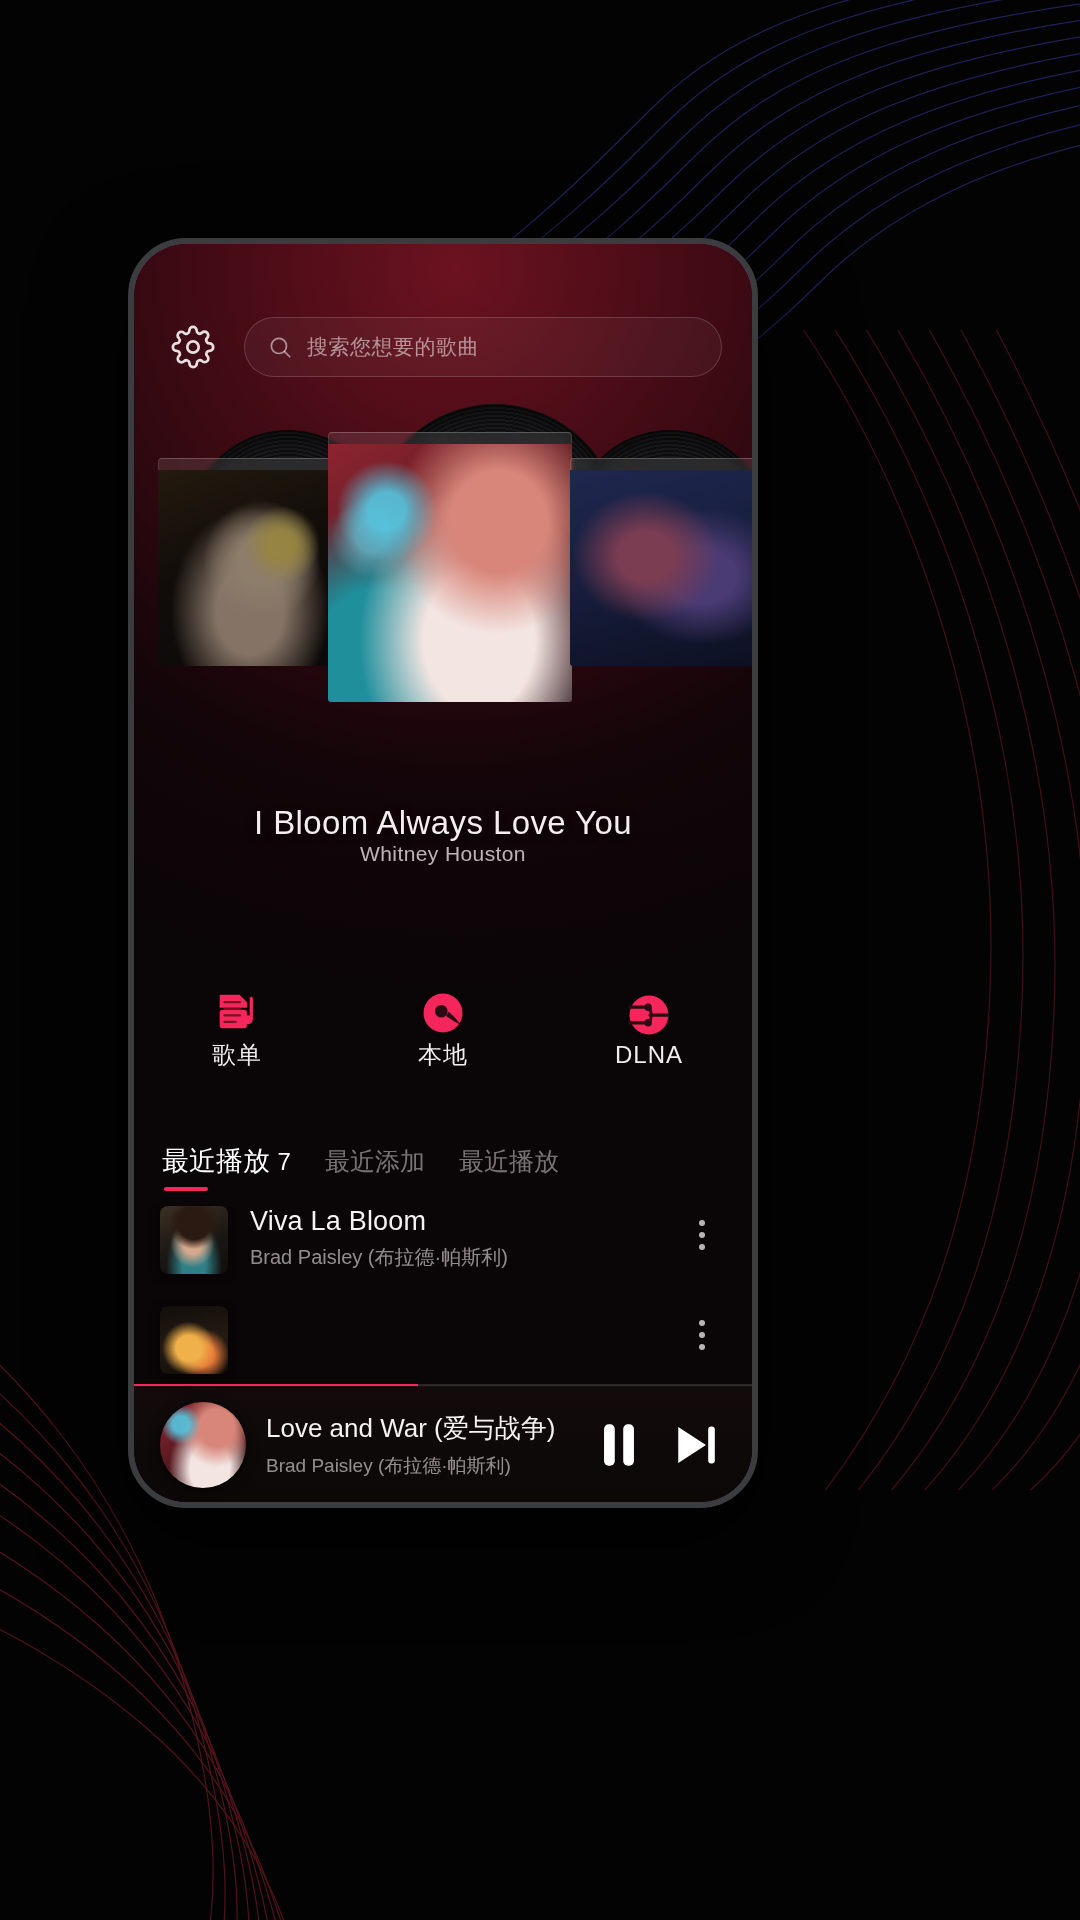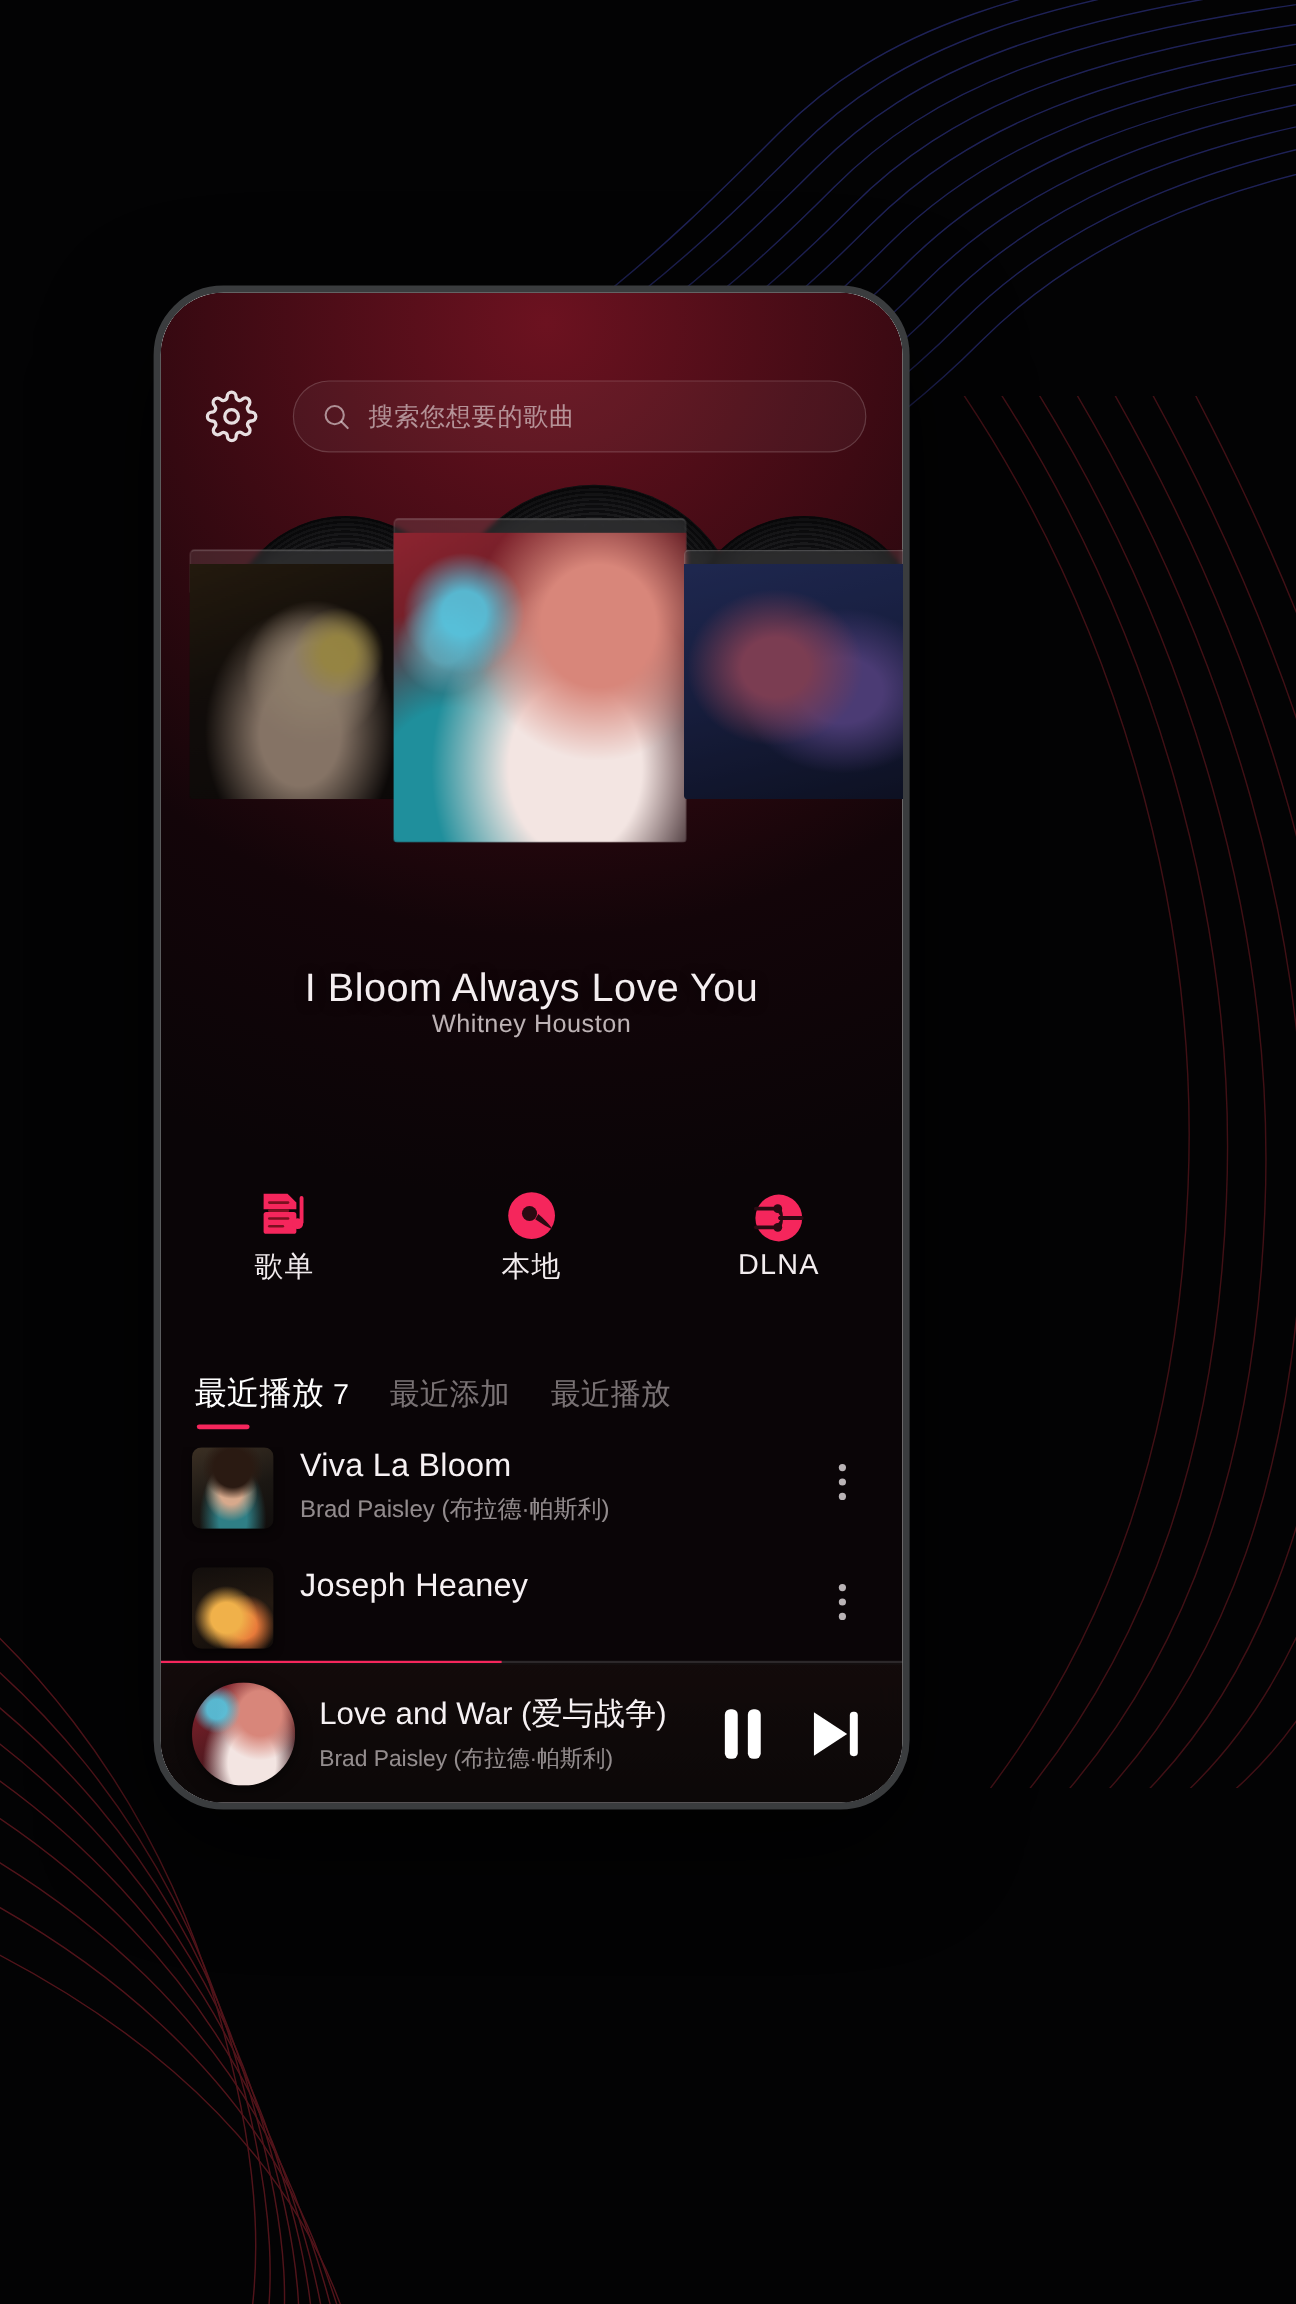--- a/index.html
+++ b/index.html
@@ -45,21 +45,21 @@
 
   
   .phone {
     position: absolute;
     left: 128px;
     top: 238px;
     width: 630px;
     height: 1270px;
     border-radius: 58px;
     border: 6px solid #3a3c3e;
-    background: #ffffff;
+    background: #a21caf;
     overflow: hidden;
     box-shadow: 0 30px 90px rgba(0,0,0,0.85);
   }
 
   .screen {
     position: absolute;
     inset: 0;
     border-radius: 52px;
     overflow: hidden;
     background: #100a0c;
@@ -552,21 +552,20 @@
           <div class="dots">
             <i></i>
               <i></i>
               <i></i>
           </div>
         </div>
 
         <div class="song-row">
           <div class="song-art sa2"></div>
           <div class="song-meta">
-            <div class="song-title">Joseph Heaney</div>
           </div>
           <div class="dots">
             <i></i>
               <i></i>
               <i></i>
           </div>
         </div>
 
       </div>
 

